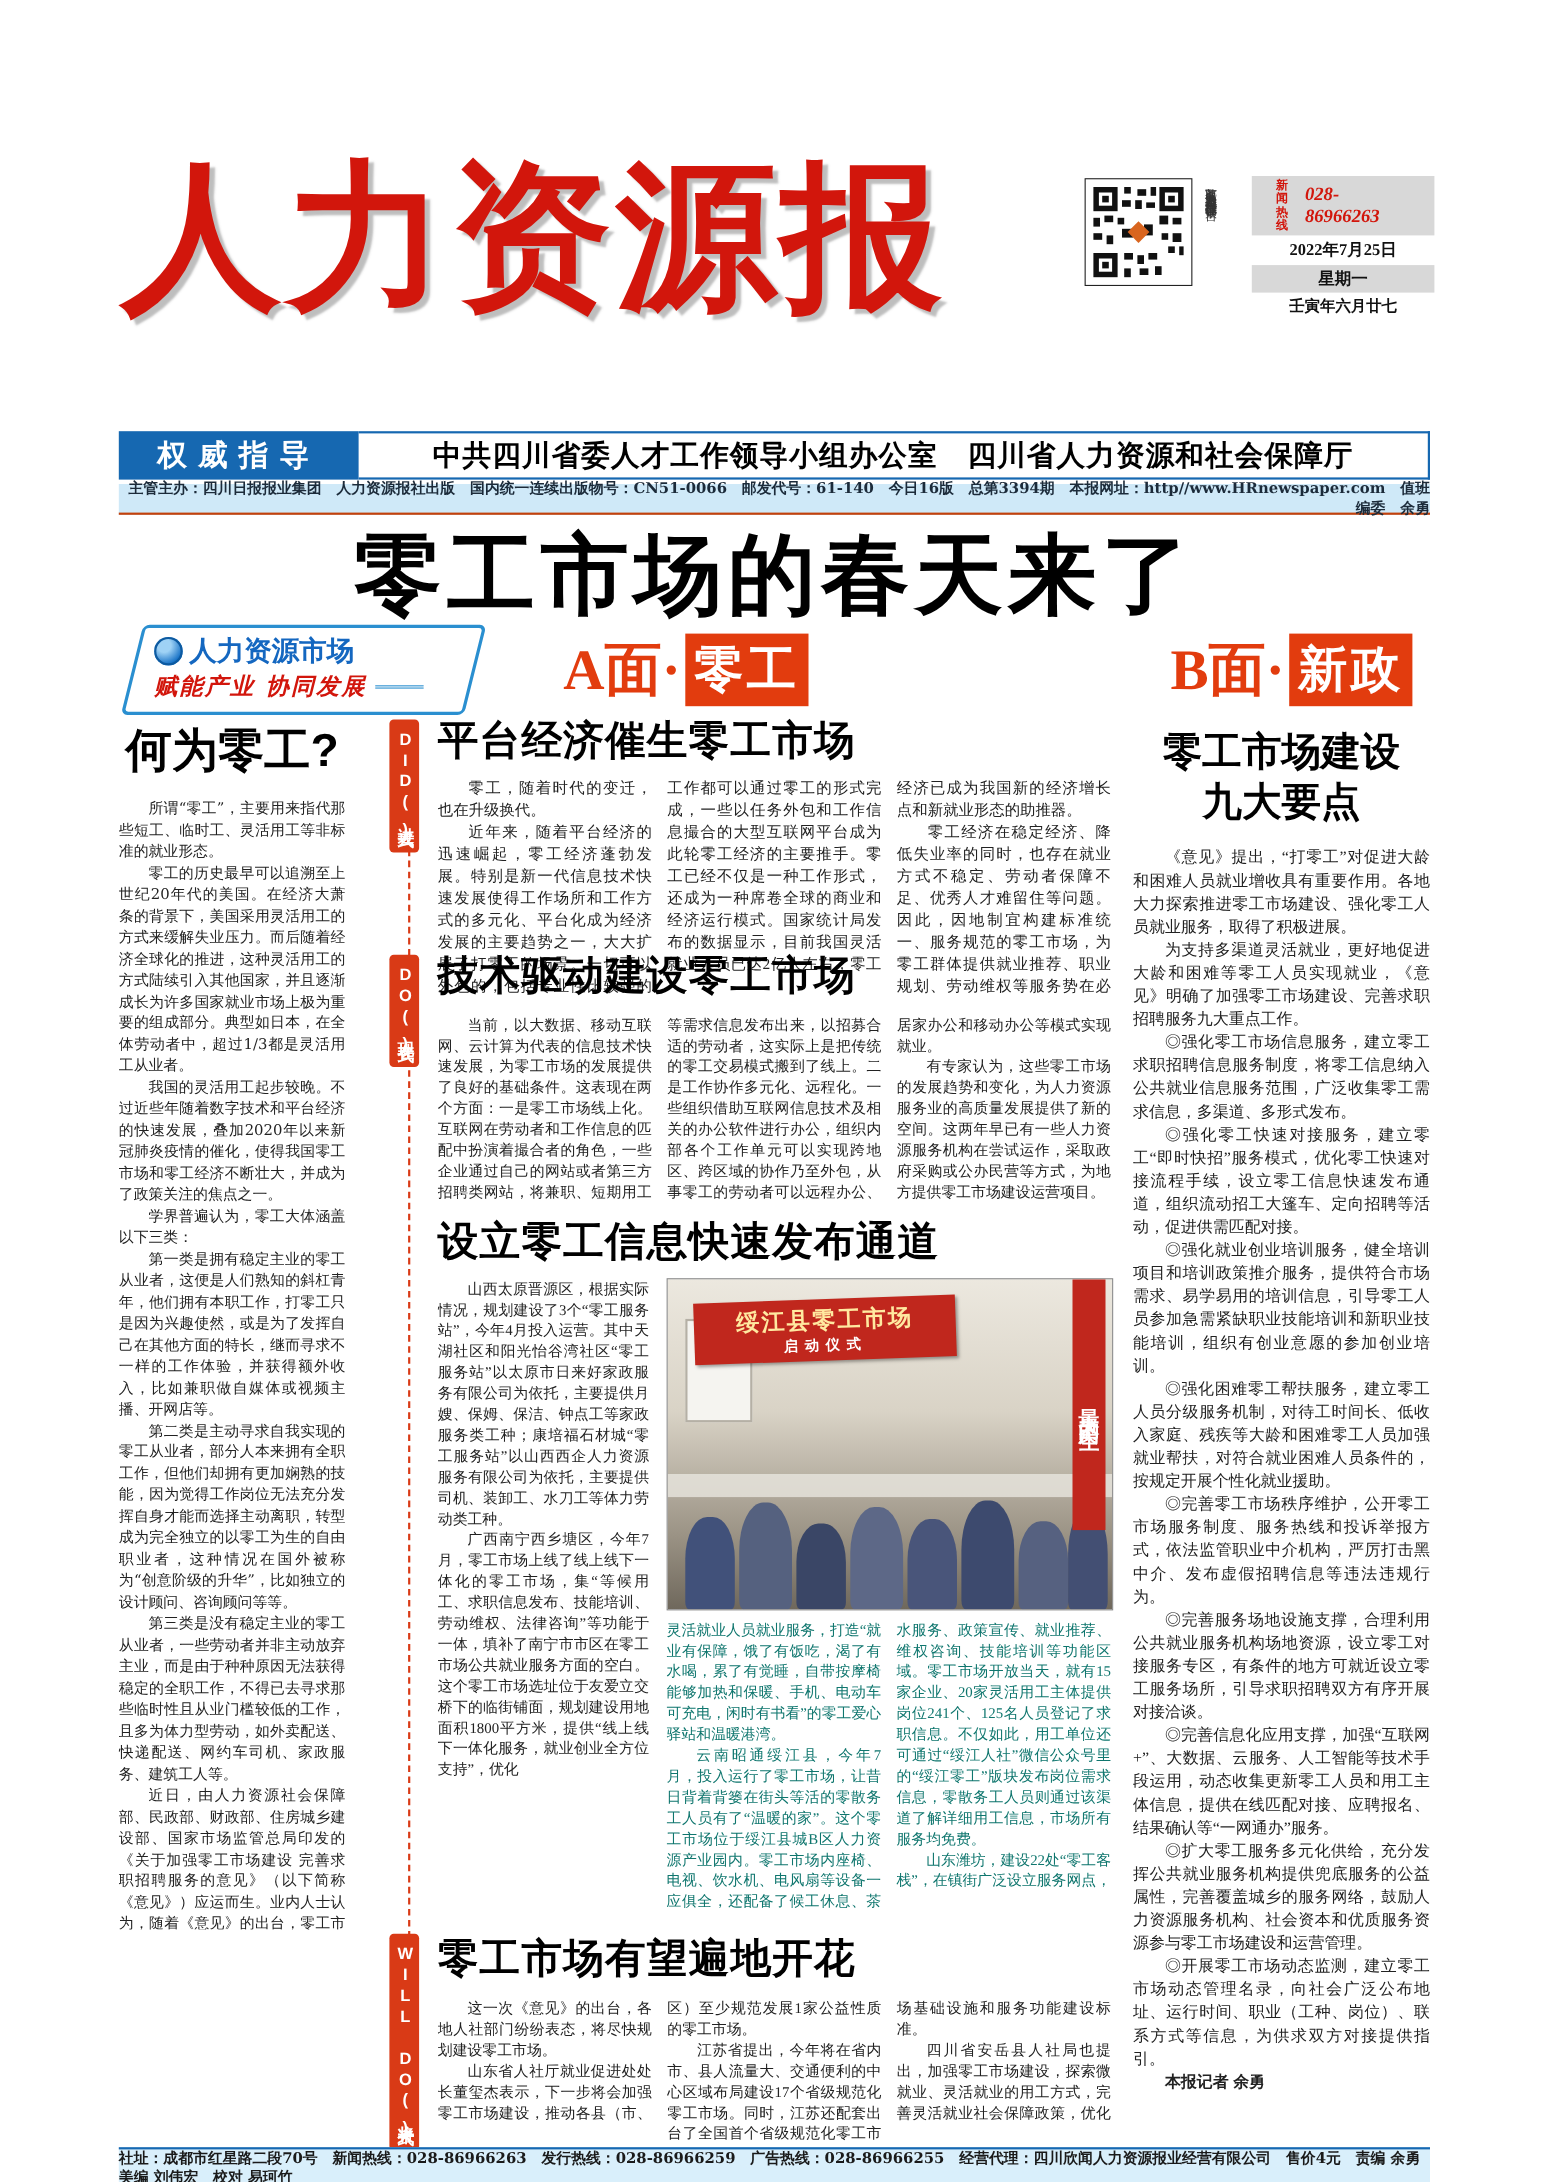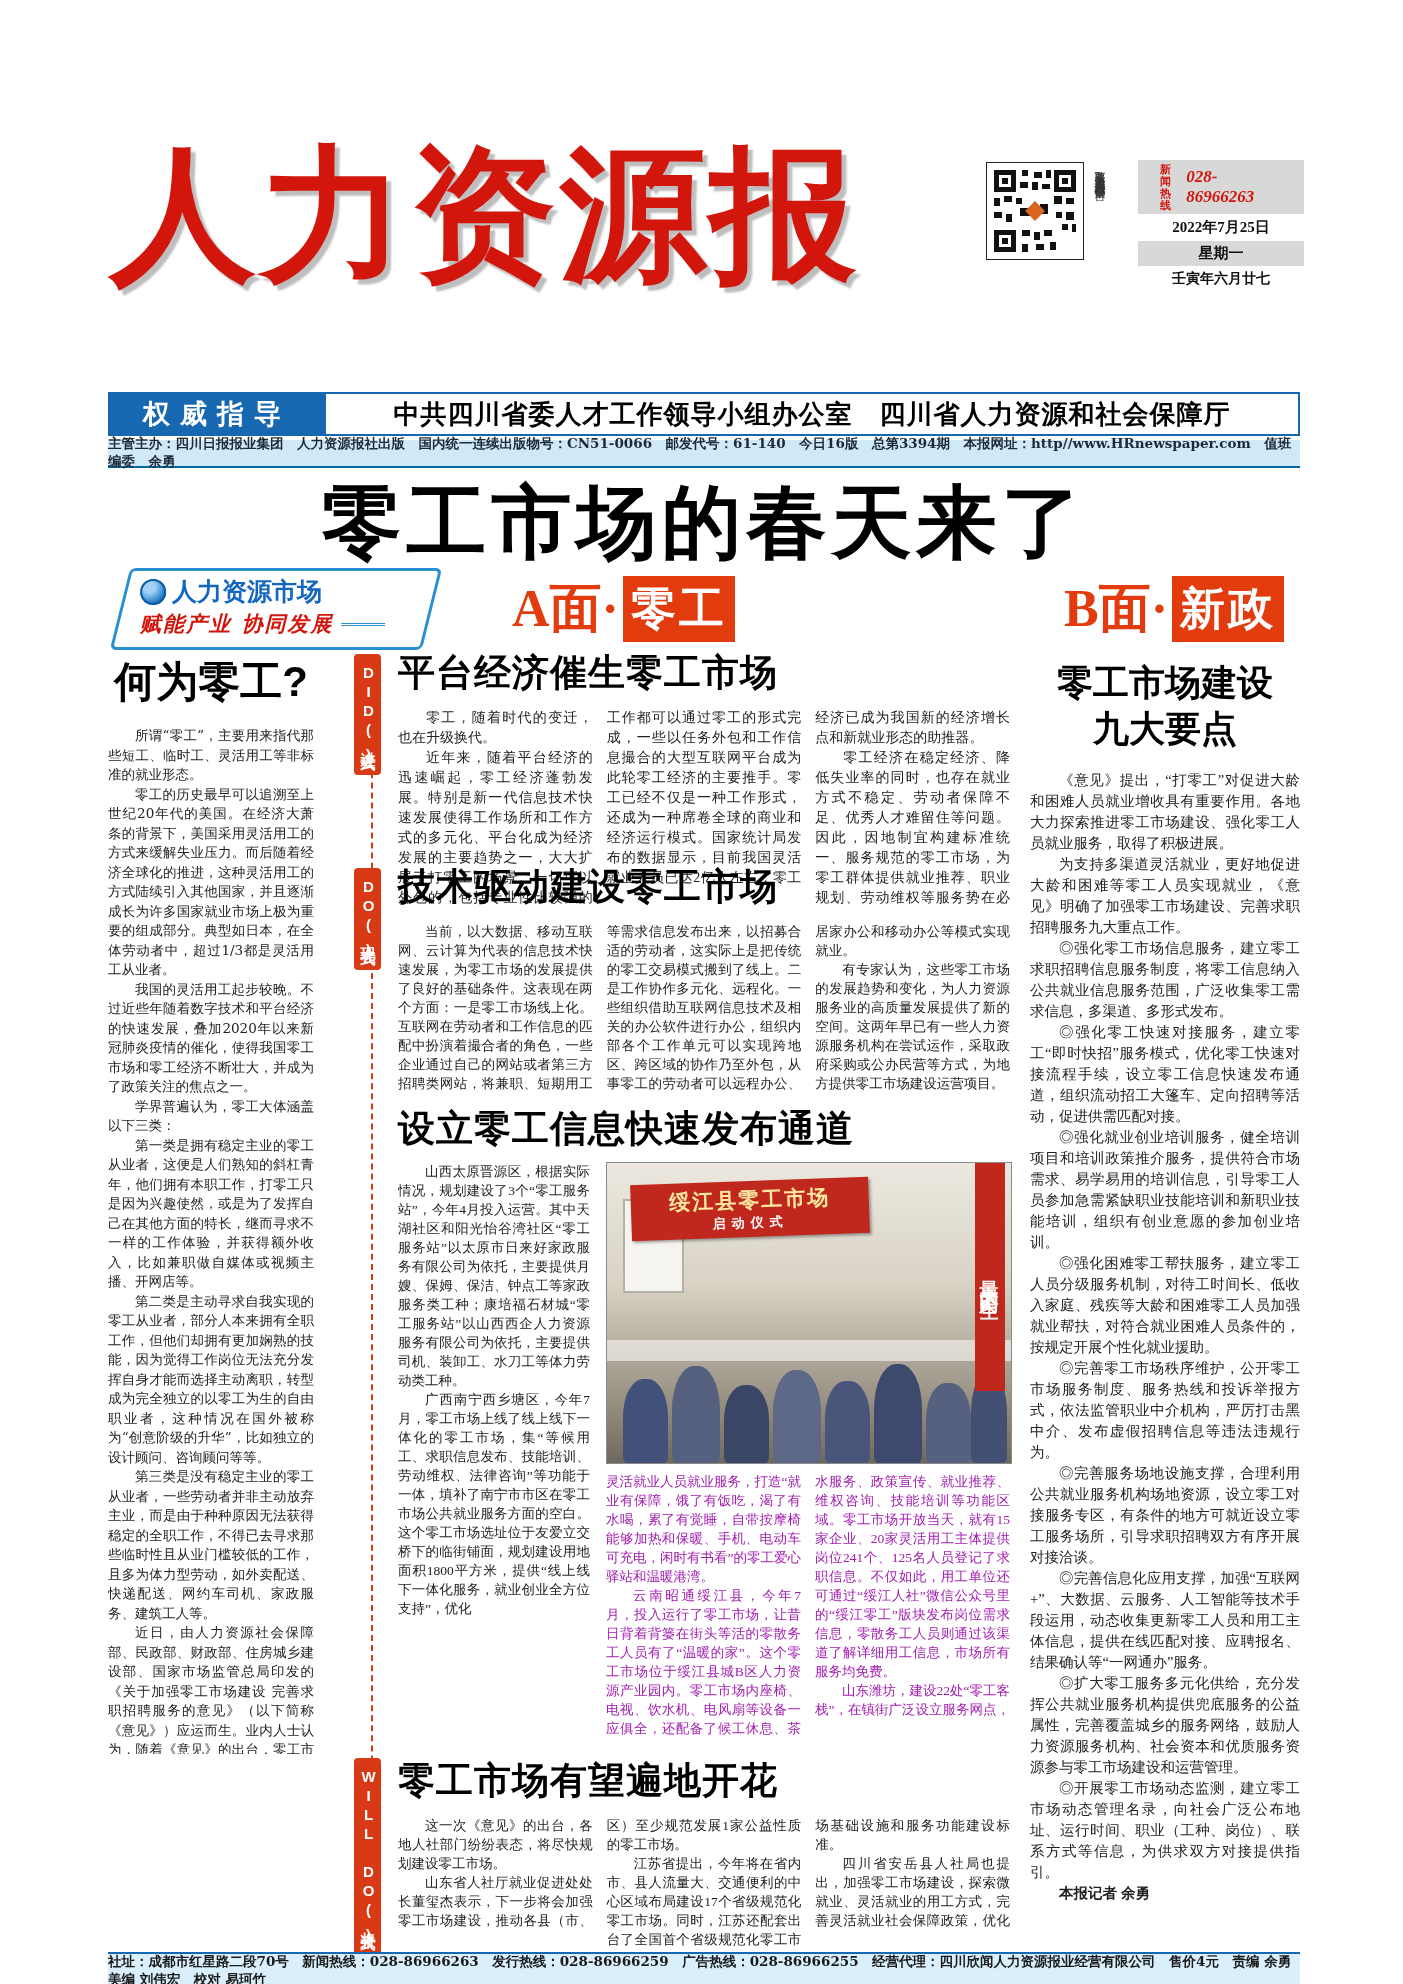--- a/index.html
+++ b/index.html
@@ -27,22 +27,22 @@
 
   
   .authority{position:absolute;left:108px;top:390px;width:1192px;height:44px;display:flex;}
   .authority-badge{width:218px;background:var(--c-authority-blue);color:#fff;
     font-family:"Liberation Sans",sans-serif;font-weight:900;font-size:27px;letter-spacing:10px;
     display:flex;align-items:center;justify-content:center;}
   .authority-orgs{flex:1;border:2px solid var(--c-authority-blue);border-left:none;
     display:flex;align-items:center;justify-content:center;font-weight:900;font-size:26px;
     letter-spacing:1px;color:#000;font-family:"Liberation Serif",serif;}
   .publisher{position:absolute;left:108px;top:438px;width:1192px;height:26px;background:var(--c-strip-bg);
-    border-bottom:2px solid #0369a1;display:flex;align-items:center;justify-content:center;
-    font-weight:700;font-size:13.5px;color:#1c2b3a;font-family:"DejaVu Serif",serif;}
+    border-bottom:2px solid #c2410c;display:flex;align-items:center;justify-content:center;
+    font-weight:700;font-size:13.5px;color:#1c2b3a;font-family:"DejaVu Serif",serif;text-align:right;}
 
   
   .headline{position:absolute;left:108px;top:468px;width:1192px;text-align:center;
     font-family:"Liberation Sans",sans-serif;font-weight:900;font-size:80px;letter-spacing:5px;color:#000000;}
   .logo{position:absolute;left:120px;top:566px;width:306px;height:76px;border:3px solid #2a8fd0;
     border-radius:6px;transform:skewX(-14deg);background:#fff;}
   .logo-inner{transform:skewX(14deg);padding:4px 10px 0 16px;}
   .logo-row1{display:flex;align-items:center;gap:6px;}
   .globe{width:26px;height:26px;border-radius:50%;
     background:radial-gradient(circle at 35% 30%,#9fd2f5 0 25%,#1570c5 70%);
@@ -94,21 +94,21 @@
   .photo-banner .l2{font-family:"Liberation Sans",sans-serif;font-weight:700;font-size:13px;color:#fff;letter-spacing:6px;}
   .photo-side{position:absolute;right:1.5%;top:0;width:30px;height:76%;background:var(--c-banner-red);
     color:#fff;writing-mode:vertical-rl;text-orientation:upright;display:flex;align-items:center;
     justify-content:center;font-family:"DejaVu Serif",serif;font-weight:700;font-size:19px;letter-spacing:5px;}
   .screen{position:absolute;left:4%;top:12%;width:14%;height:30%;background:#f5f4f0;border:2px solid #b5b0a5;}
   .table-strip{position:absolute;left:0;bottom:34%;width:100%;height:7%;background:#e9e6de;opacity:.8;}
   .crowd{position:absolute;left:0;bottom:0;width:100%;height:36%;}
   .crowd div{position:absolute;bottom:0;border-radius:45% 45% 8% 8%;}
   .below-photo{position:absolute;left:208px;top:368px;width:404px;height:280px;column-count:2;
     column-gap:14px;text-align:justify;overflow:hidden;}
-  .below-photo p{margin:0;text-indent:2em;font-size:13.5px;line-height:19px;color:#a21caf;}
+  .below-photo p{margin:0;text-indent:2em;font-size:13.5px;line-height:19px;color:#0f766e;}
   .below-photo p:first-child{text-indent:0;}
   #a4{top:1754px;} #a4 .cols3{height:146px;}
   #a4 .cols3 p{font-size:13.5px;line-height:19px;}
 
   
   .b-article{position:absolute;left:1030px;top:652px;width:270px;height:1292px;overflow:hidden;}
   .b-article h3{margin:6px 0 18px;text-align:center;font-family:"Liberation Sans",sans-serif;
     font-weight:900;font-size:36px;line-height:46px;color:#000;}
   .b-article p{margin:0;text-indent:2em;text-align:justify;font-size:14.5px;line-height:21px;color:#222;}
   .byline{text-align:right;font-family:"Liberation Sans",sans-serif;font-weight:900;

